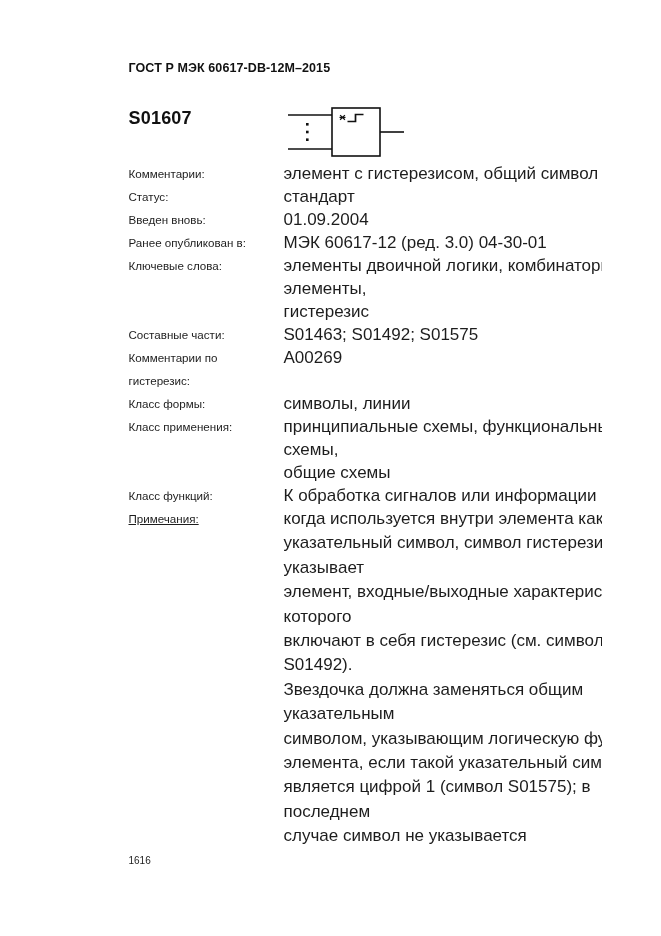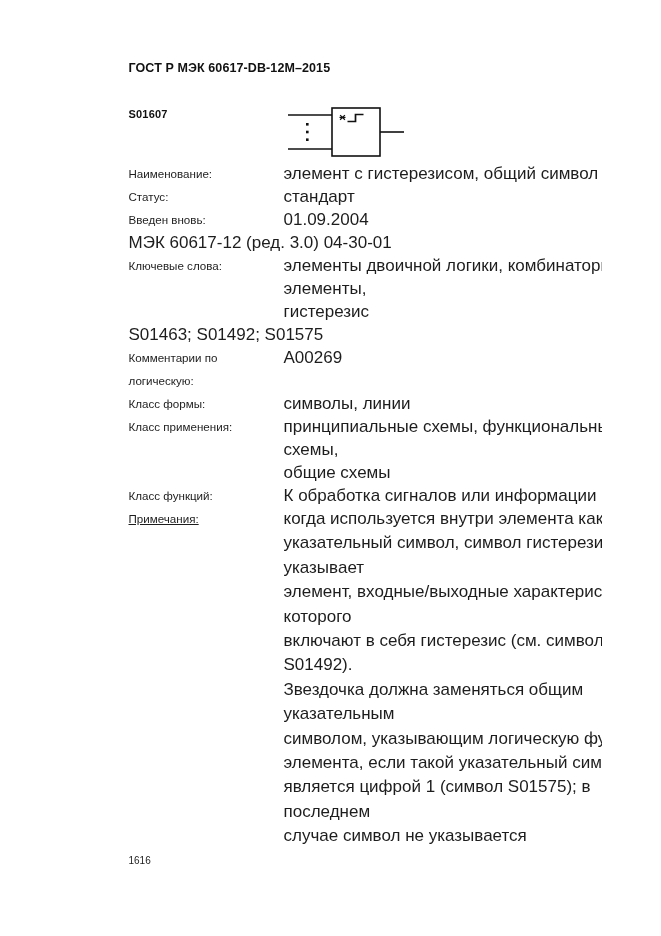--- a/index.html
+++ b/index.html
@@ -33,21 +33,21 @@
     letter-spacing: 0.1px;
     color: #111111;
     white-space: nowrap;
   }
 
   
   .symbol-id {
     position: absolute;
     left: 69px;
     top: 108px;
-    font-size: 11px;
+    font-size: 18px;
     font-weight: bold;
     letter-spacing: 0.2px;
     color: #111111;
     white-space: nowrap;
   }
 
   
   .symbol-figure {
     position: absolute;
     left: 224px;
@@ -134,51 +134,53 @@
         <line x1="60.9" y1="11.1" x2="56.1" y2="15.7"></line>
       </g>
 
       <polyline points="63.5,17.5 71.5,17.5 71.5,10.5 79.5,10.5" fill="none" stroke="#111111" stroke-width="1.7" stroke-linejoin="miter" stroke-linecap="butt"></polyline>
     </svg>
   </div>
 
   <div class="props">
 
     <div class="prop-row">
-      <div class="prop-label">Наименование:</div>
+      <div class="prop-label">Комментарии:</div>
       <div class="prop-value">элемент с гистерезисом, общий символ</div>
     </div>
 
     <div class="prop-row">
       <div class="prop-label">Статус:</div>
       <div class="prop-value">стандарт</div>
     </div>
 
     <div class="prop-row">
       <div class="prop-label">Введен вновь:</div>
       <div class="prop-value">01.09.2004</div>
     </div>
 
     <div class="prop-row">
+      <div class="prop-label">Ранее опубликован в:</div>
       <div class="prop-value">МЭК 60617-12 (ред. 3.0) 04-30-01</div>
     </div>
 
     <div class="prop-row">
       <div class="prop-label">Ключевые слова:</div>
       <div class="prop-value">элементы двоичной логики, комбинаторные элементы,
 гистерезис</div>
     </div>
 
     <div class="prop-row">
+      <div class="prop-label">Составные части:</div>
       <div class="prop-value">S01463; S01492; S01575</div>
     </div>
 
     <div class="prop-row">
       <div class="prop-label">Комментарии по
-логическую:</div>
+гистерезис:</div>
       <div class="prop-value">A00269</div>
     </div>
 
     <div class="prop-row">
       <div class="prop-label">Класс формы:</div>
       <div class="prop-value">символы, линии</div>
     </div>
 
     <div class="prop-row">
       <div class="prop-label">Класс применения:</div>

